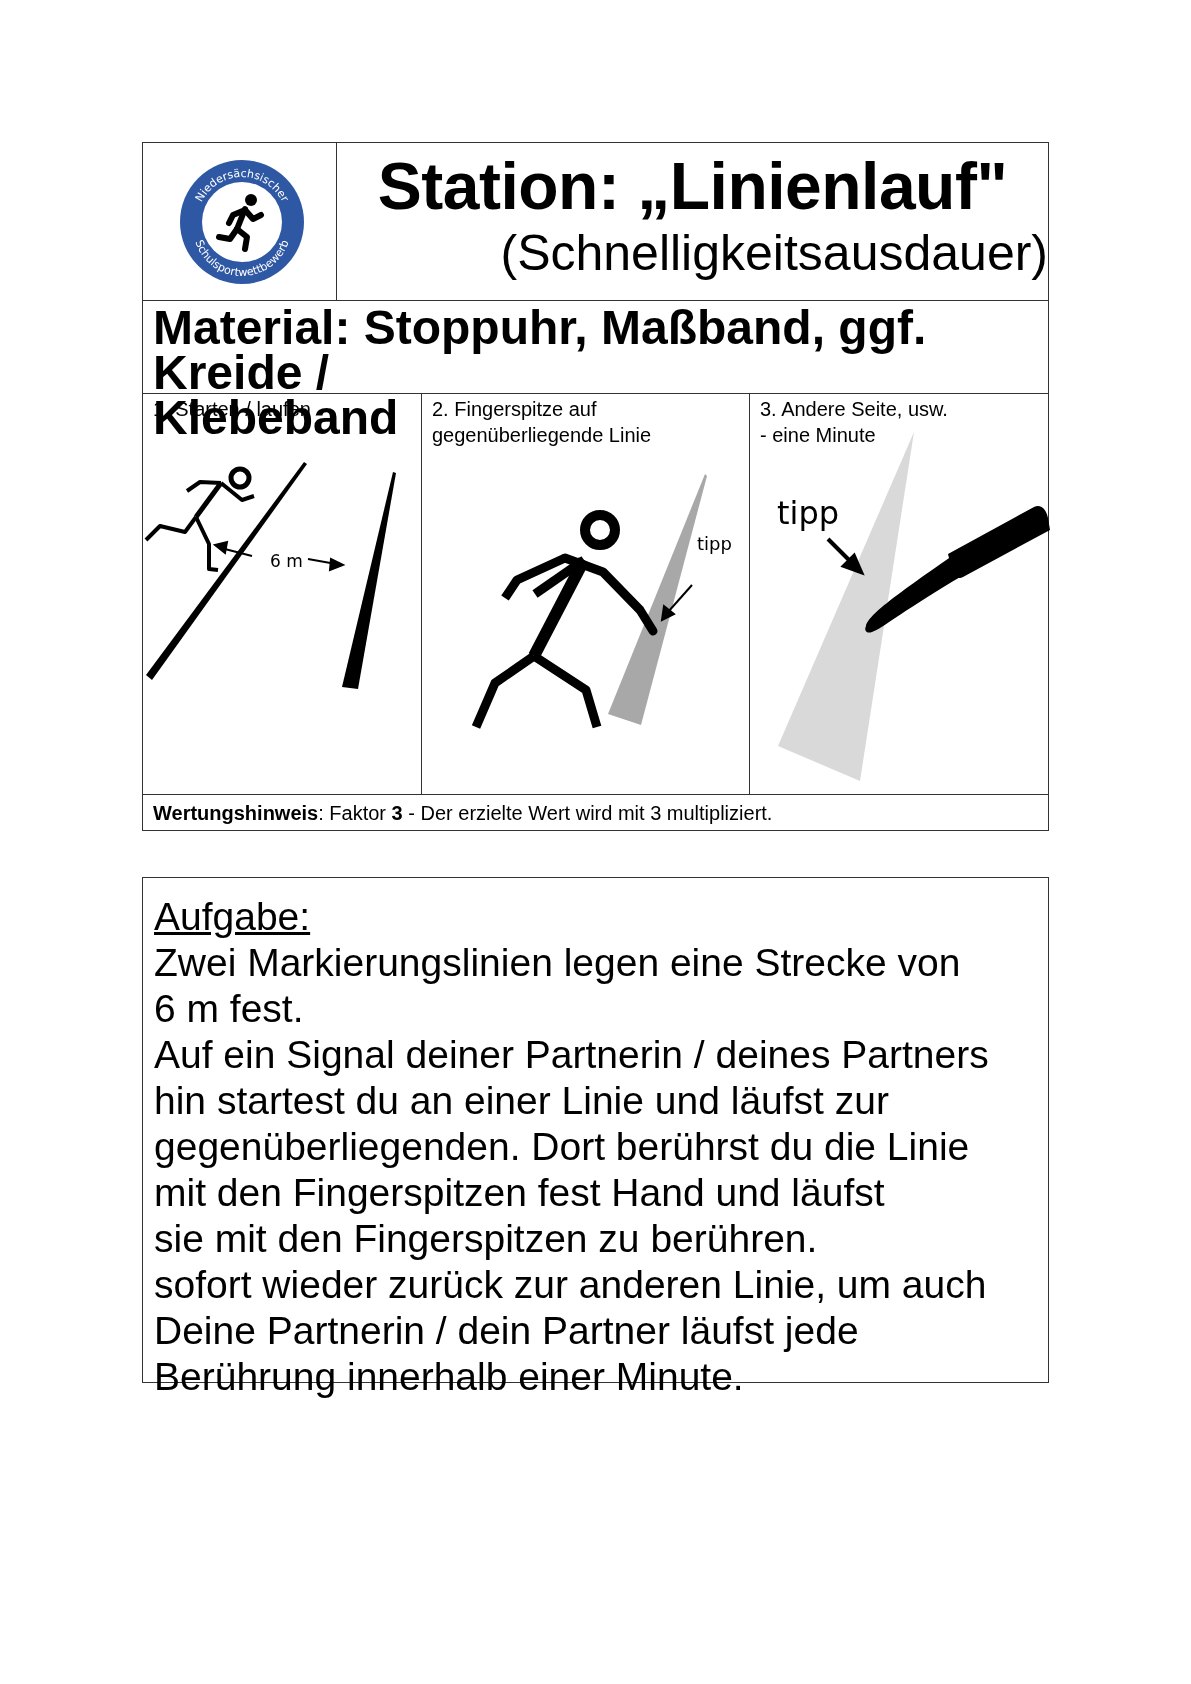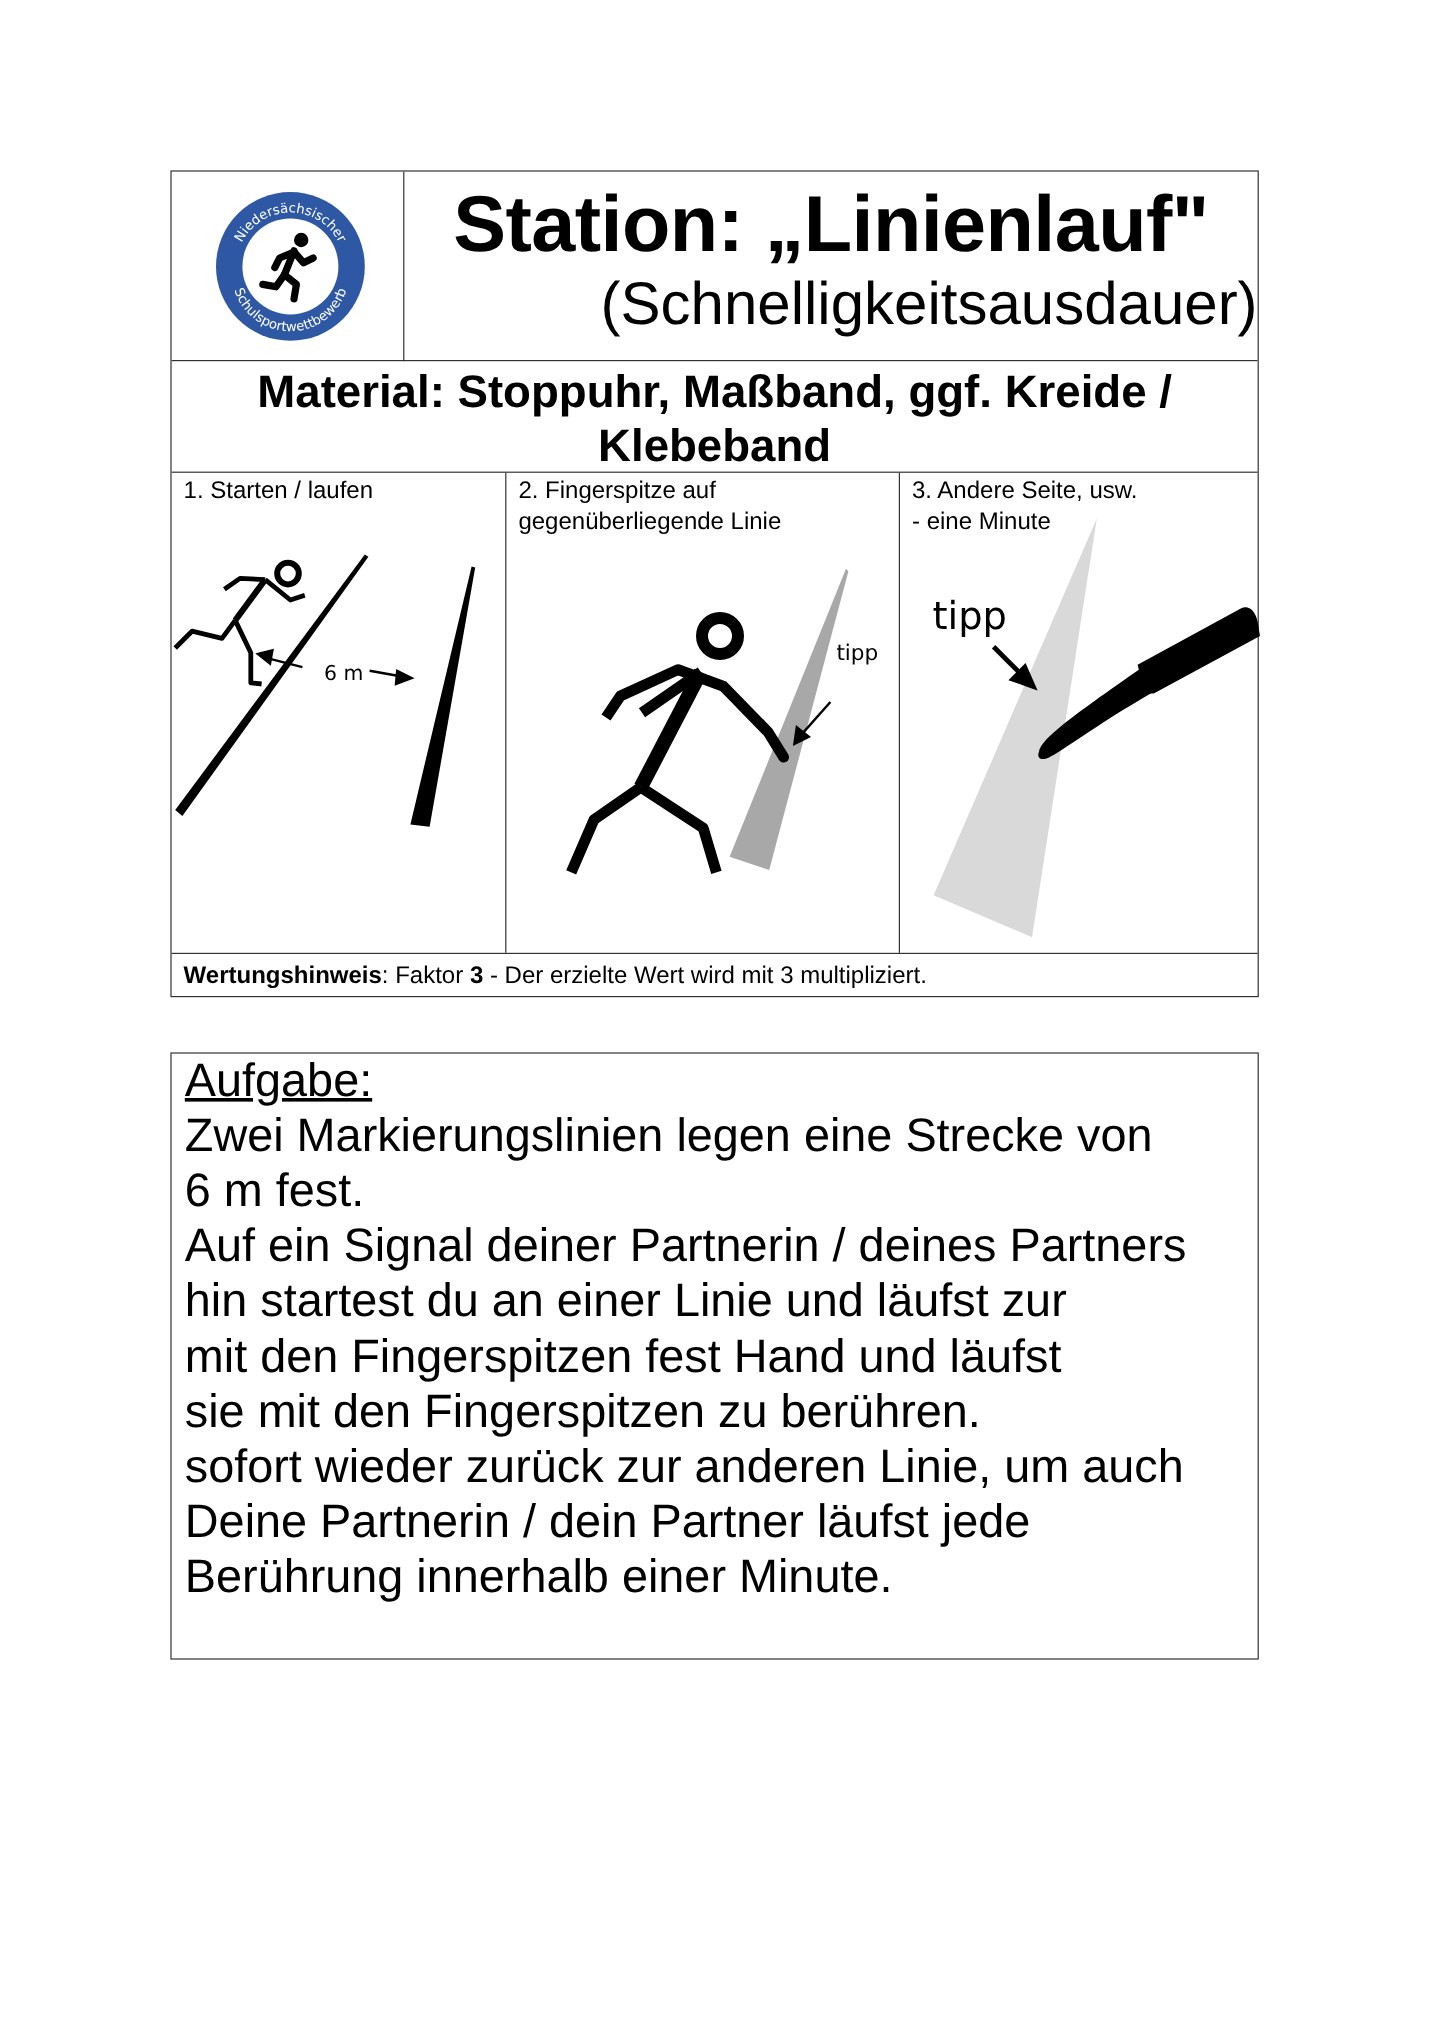--- a/index.html
+++ b/index.html
@@ -7,30 +7,30 @@
          font-family:"Liberation Sans", sans-serif; color:#000; }
   .card { position:absolute; left:142px; top:142px; width:907px; height:689px;
           border:1.5px solid #333; box-sizing:border-box; }
   .row { position:absolute; left:0; right:0; box-sizing:border-box; }
   .hdr { top:0; height:158px; border-bottom:1.5px solid #333; }
   .logo-cell { position:absolute; left:0; top:0; width:194px; height:158px; border-right:1.5px solid #333; box-sizing:border-box; }
   .logo-cell svg { position:absolute; left:32px; top:12px; }
   .title-cell { position:absolute; left:194px; right:0; top:0; height:158px; text-align:center; }
   .title { font-weight:bold; font-size:66px; line-height:74px; margin-top:6px; letter-spacing:-0.5px; white-space:nowrap; }
   .subtitle { font-size:50px; line-height:60px; white-space:nowrap;text-align:right; }
-  .mat { top:158px; height:93px; border-bottom:1.5px solid #333; padding:4px 10px; font-weight:bold; font-size:38px; line-height:45px;text-align:center; }
+  .mat { top:158px; height:93px; border-bottom:1.5px solid #333; padding:4px 10px; font-weight:bold; font-size:48px; line-height:45px; }
   .imgs { top:251px; height:401px; border-bottom:1.5px solid #333; }
   .panel { position:absolute; top:0; height:400px; box-sizing:border-box; }
   .p1 { left:0; width:279px; border-right:1.5px solid #333; }
   .p2 { left:279px; width:328px; border-right:1.5px solid #333; }
   .p3 { left:607px; right:0; }
   .cap { position:absolute; left:10px; top:2px; font-size:20px; line-height:26px; }
   .panel svg { position:absolute; left:0; top:0; }
   .foot { top:652px; height:35px; padding:5px 10px; font-size:20px; line-height:26px; }
-  .task { position:absolute; left:142px; top:877px; width:907px; height:506px; border:1.5px solid #333; box-sizing:border-box; padding:0 11px; }
+  .task { position:absolute; left:142px; top:877px; width:907px; height:506px; border:1.5px solid #333; box-sizing:border-box; padding:16px 11px; }
   .task-title { font-size:39px; line-height:46px; text-decoration:underline; }
   .task-line { font-size:39px; line-height:46px; white-space:nowrap; }
   .svg-text { font-family:"DejaVu Sans", sans-serif; }
 </style>
 </head>
 <body>
 
 <div class="card">
   <div class="row hdr">
     <div class="logo-cell">
@@ -143,18 +143,19 @@
     <b>Wertungshinweis</b><span>: Faktor </span><b>3</b><span> - Der erzielte Wert wird mit 3 multipliziert.</span>
   </div>
 </div>
 
 <div class="task">
   <div class="task-title">Aufgabe:</div>
   <div class="task-line">Zwei Markierungslinien legen eine Strecke von</div>
   <div class="task-line">6 m fest.</div>
   <div class="task-line">Auf ein Signal deiner Partnerin / deines Partners</div>
   <div class="task-line">hin startest du an einer Linie und läufst zur</div>
+  <div class="task-line">gegenüberliegenden. Dort berührst du die Linie</div>
   <div class="task-line">mit den Fingerspitzen fest Hand und läufst</div>
   <div class="task-line">sie mit den Fingerspitzen zu berühren.</div>
   <div class="task-line">sofort wieder zurück zur anderen Linie, um auch</div>
   <div class="task-line">Deine Partnerin / dein Partner läufst jede</div>
   <div class="task-line">Berührung innerhalb einer Minute.</div>
 </div>
 
 </body></html>

